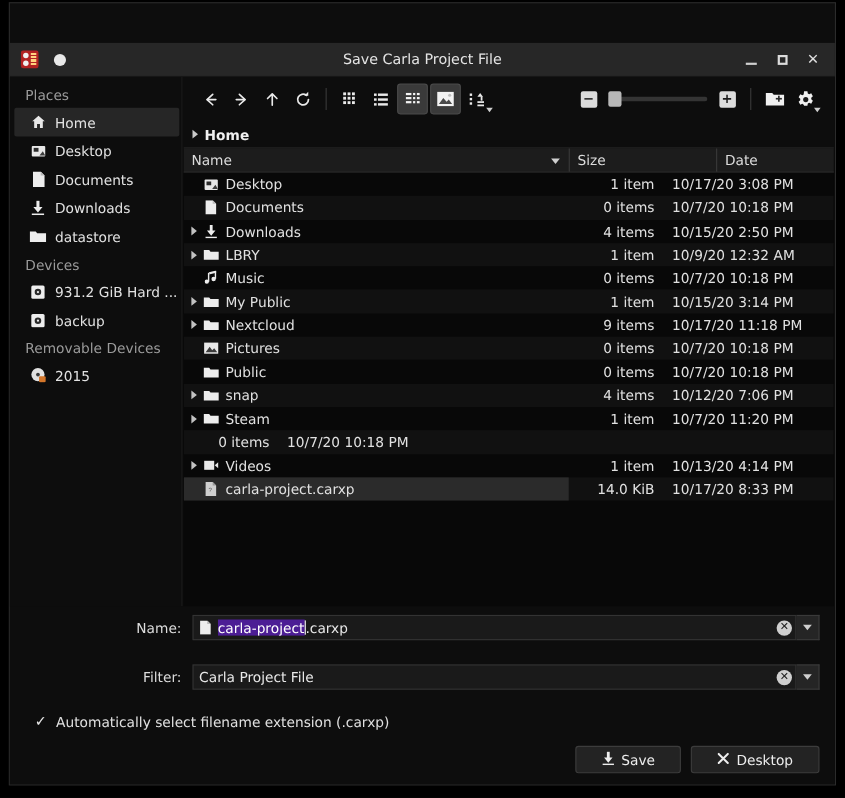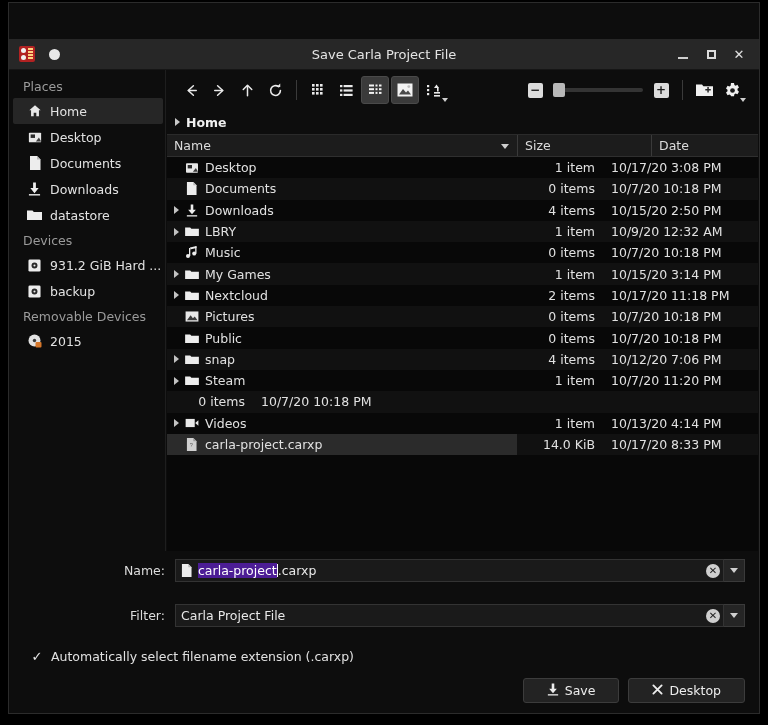--- a/index.html
+++ b/index.html
@@ -766,37 +766,37 @@
           </div>
 
           <div class="row">
             <div class="rname">
               <span class="twisty on"></span>
               <span class="ricon">
                   <svg width="14" height="11" viewBox="0 0 15 12">
                     <path fill="#ededed" d="M0 1.5h5.5l1.3 1.6H15V11H0z"></path>
                   </svg>
                 </span>
-              <span>My Games</span>
+              <span>My Public</span>
             </div>
             <div class="rsize">1 item</div>
             <div class="rdate">10/15/20 3:14 PM</div>
           </div>
 
           <div class="row">
             <div class="rname">
               <span class="twisty on"></span>
               <span class="ricon">
                   <svg width="14" height="11" viewBox="0 0 15 12">
                     <path fill="#ededed" d="M0 1.5h5.5l1.3 1.6H15V11H0z"></path>
                   </svg>
                 </span>
               <span>Nextcloud</span>
             </div>
-            <div class="rsize">2 items</div>
+            <div class="rsize">9 items</div>
             <div class="rdate">10/17/20 11:18 PM</div>
           </div>
 
           <div class="row">
             <div class="rname">
               <span class="twisty"></span>
               <span class="ricon">
                   <svg width="14" height="11" viewBox="0 0 15 12">
                     <rect x="0.5" y="0.5" width="14" height="11" fill="#e8e8e8"></rect>
                     <path d="M2 10 6 4.5 8.5 8 10.5 6l3 4z" fill="#3c3c3c"></path>

